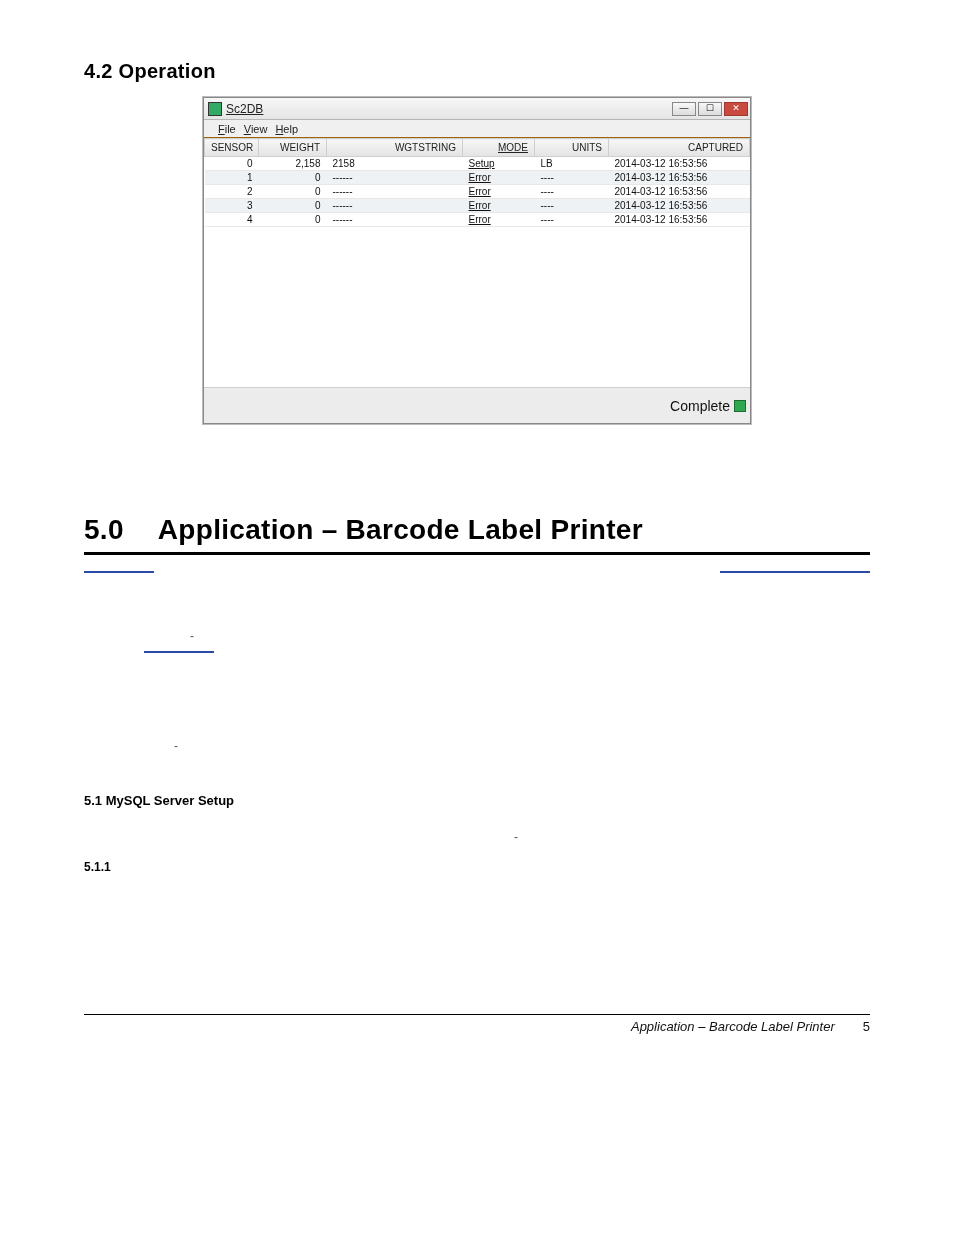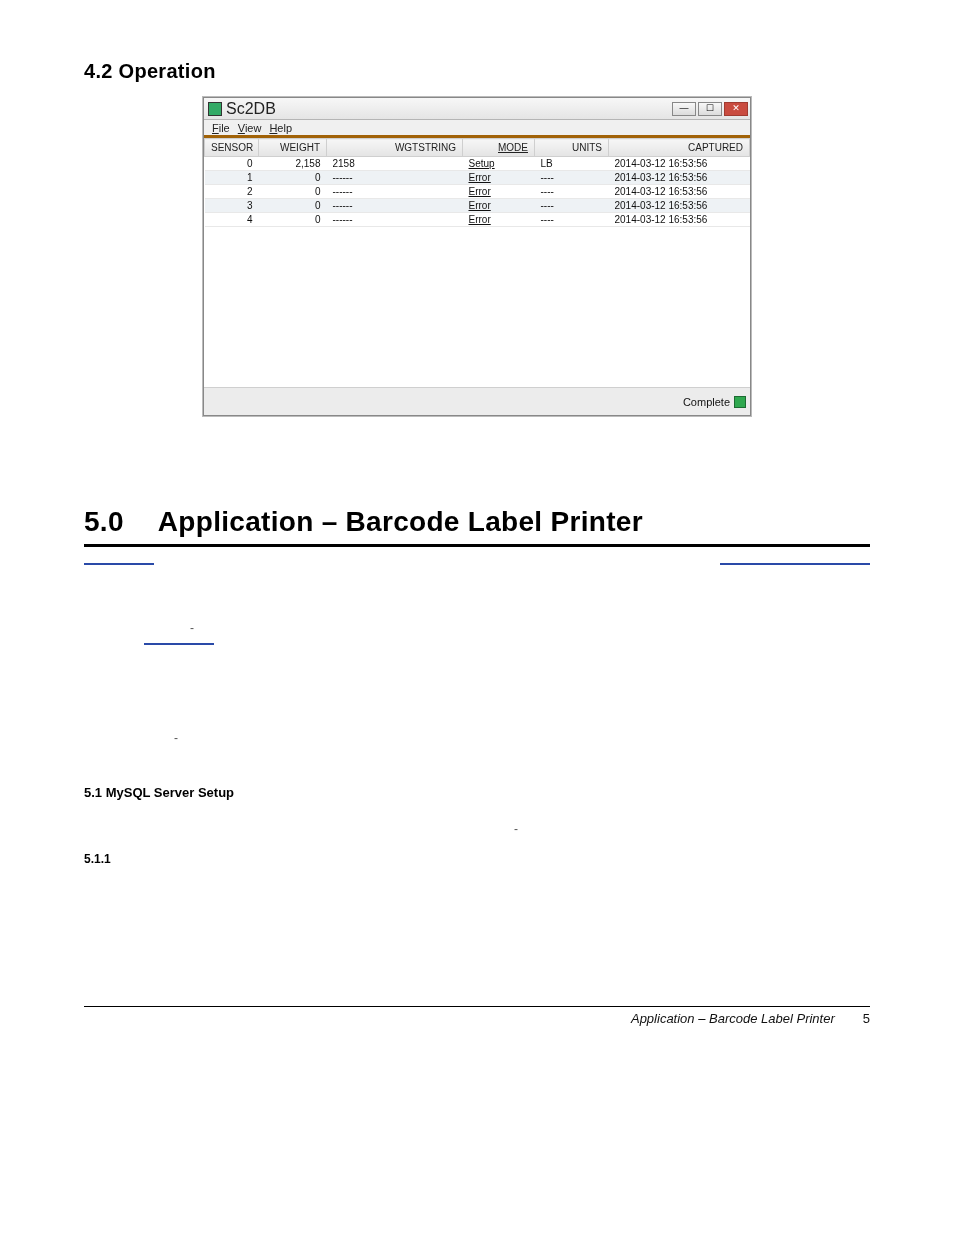--- a/index.html
+++ b/index.html
@@ -2,39 +2,39 @@
 <html><head>
 <meta charset="utf-8">
 <style>
   * { box-sizing: border-box; margin: 0; padding: 0; }
   html, body { width: 954px; background: #fff; font-family: Arial, Helvetica, sans-serif; }
   .page { padding: 60px 84px 40px 84px; }
   .sec-heading { font-family: "Arial Black", Arial, sans-serif; font-weight: 900; font-size: 20px; letter-spacing: 0.3px; margin-bottom: 14px; }
   .win { width: 548px; margin: 0 auto 90px auto; border: 1px solid #888; background: #ececec; box-shadow: 0 0 0 1px #bbb; font-size: 10px; }
   .titlebar { height: 22px; background: linear-gradient(#f7f7f7,#e5e5e5); border-bottom: 1px solid #b5b5b5; display: flex; align-items: center; padding: 0 2px 0 4px; }
   .titlebar .app-icon { width: 14px; height: 14px; background: #3a6; border: 1px solid #333; margin-right: 4px; }
-  .titlebar .title-text { font-size: 16px; color: #222; flex: 1; }
+  .titlebar .title-text { font-size: 12px; color: #222; flex: 1; text-decoration: underline; }
   .win-ctrls { display: flex; gap: 2px; }
   .win-btn { width: 24px; height: 14px; border: 1px solid #888; background: linear-gradient(#f8f8f8,#dcdcdc); display: flex; align-items: center; justify-content: center; font-size: 9px; line-height: 1; }
   .win-btn.close { background: #c94b3f; color: #fff; border-color: #a03a30; }
-  .menubar { height: 18px; background: #f0f0f0; border-bottom: 3px solid #a16207; display: flex; align-items: center; gap: 8px; padding: 0 8px; font-size: 11px; color: #222; }
+  .menubar { height: 18px; background: #f0f0f0; border-bottom: 1px solid #a16207; display: flex; align-items: center; gap: 8px; padding: 0 14px; font-size: 11px; color: #222; }
   .menubar span u { text-decoration: underline; }
   .grid-wrap { background: #fff; }
   table.grid { width: 100%; border-collapse: collapse; font-size: 10px; color: #111; table-layout: fixed; }
   table.grid th { background: linear-gradient(#f6f6f6,#e4e4e4); border: 1px solid #cfcfcf; text-align: right; font-weight: normal; padding: 3px 6px; color: #222; height: 18px; }
   table.grid td { border-bottom: 1px solid #e8e8e8; padding: 1px 6px; height: 14px; white-space: nowrap; overflow: hidden; }
   .col-sensor { width: 54px; text-align: right; }
   .col-weight { width: 68px; text-align: right; }
   .col-wgt { width: 136px; }
   .col-mode { width: 72px; text-decoration: underline; }
   .col-units { width: 74px; }
   .col-cap { }
   .row-alt { background: #eef2f5; }
   .grid-fill { height: 160px; background: #fff; }
-  .statusbar { height: 28px; border-top: 1px solid #cfcfcf; background: #ececec; display: flex; justify-content: flex-end; align-items: center; padding: 0 4px; font-size: 11px; color: #111; }
+  .statusbar { height: 36px; border-top: 1px solid #cfcfcf; background: #ececec; display: flex; justify-content: flex-end; align-items: center; padding: 0 4px; font-size: 14px; color: #111; }
   .status-led { width: 12px; height: 12px; background: #2fa84f; border: 1px solid #1d6b32; margin-left: 4px; }
   .main-heading { font-family: Liberation Sans, sans-serif; font-weight: 900; font-size: 28px; letter-spacing: 0.3px; display: flex; gap: 34px; margin-top: 28px; }
   .main-heading .num { }
   .hr-heavy { border: none; border-top: 3px solid #000; margin-top: 6px; margin-bottom: 16px; }
   .link-bar { display: flex; justify-content: space-between; }
   .link-stub { height: 2px; background: #2a4aa8; }
   .dash { color: #555; font-size: 12px; }
   .sub-heading { font-family: "Arial Black", Arial, sans-serif; font-weight: 900; font-size: 13px; margin-top: 40px; margin-bottom: 22px; }
   .subsub { font-family: "Arial Black", Arial, sans-serif; font-weight: 900; font-size: 12px; margin-bottom: 140px; }
   .footer-rule { border: none; border-top: 1px solid #000; margin-top: 8px; }

